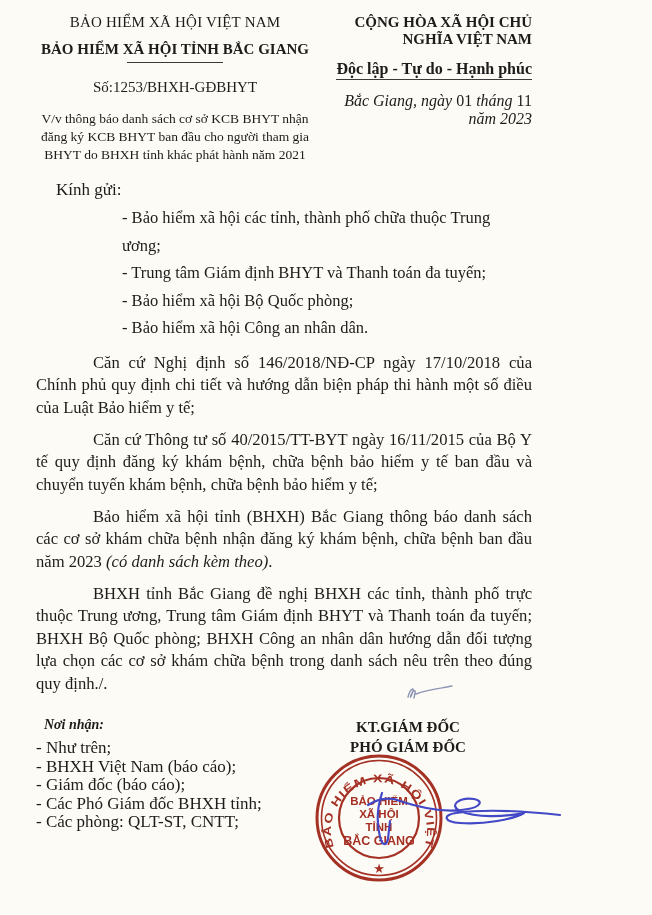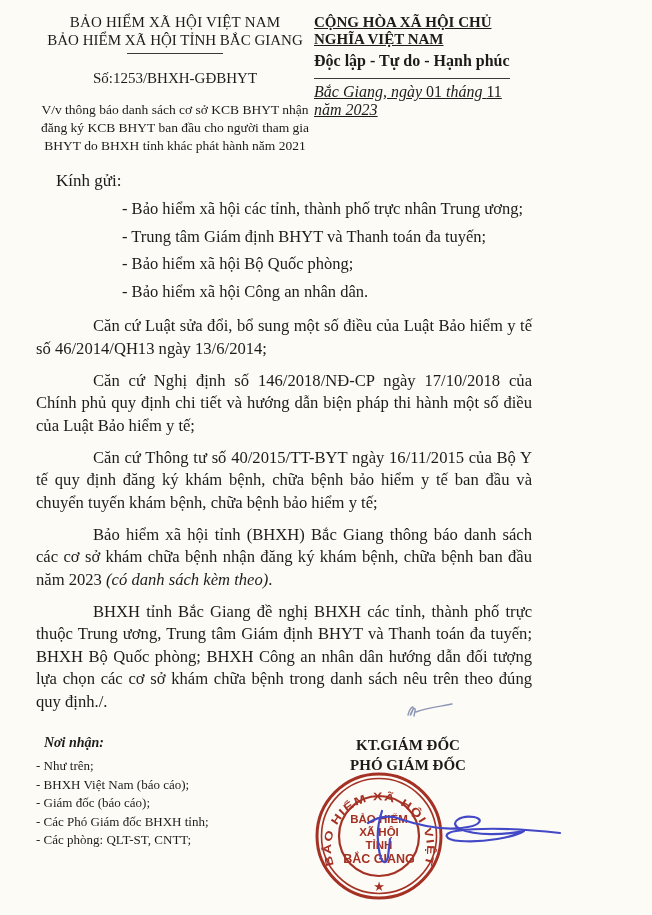--- a/index.html
+++ b/index.html
@@ -8,29 +8,29 @@
     background:#fcfbf6;
     font-family:"Liberation Serif", serif;
     color:#1e1c1a;
     overflow:hidden;
   }
   .page { position:relative; width:568px; height:915px; box-sizing:border-box; padding:14px 36px 0 36px; }
 
   
   .header { display:flex; justify-content:space-between; }
   .h-left  { width:292px; text-align:center; }
-  .h-right { width:300px; text-align:left;text-decoration:underline; }
+  .h-right { width:300px; text-align:right; }
   .org-parent { font-size:15px; letter-spacing:.2px; }
-  .org { font-size:15px; font-weight:normal; margin-top:1px; }
+  .org { font-size:15px; font-weight:bold; margin-top:10px; }
   .rule-left { width:96px; border-top:1.6px solid #3a3a3a; margin:4px auto 0 auto; }
   .doc-number { font-size:15px; margin-top:16px; }
   .subject { font-size:13.5px; line-height:18px; margin:14px auto 0 auto; width:278px; }
   .motto1 { font-size:15px; font-weight:bold; }
-  .motto2 { font-size:16px; font-weight:bold; margin-top:4px; display:inline-block; padding-bottom:8px; border-bottom:1.6px solid #3a3a3a; }
-  .dateline { font-size:16px; font-style:italic; margin-top:4px; }
+  .motto2 { font-size:16px; font-weight:bold; margin-top:12px; display:inline-block; padding-bottom:1px; border-bottom:1.6px solid #3a3a3a; }
+  .dateline { font-size:16px; font-style:italic; margin-top:12px; }
   .dateline .num { font-style:normal; }
 
   
   .content { margin-top:16px; }
   .kinh-gui { font-size:17px; margin:8px 0 2px 20px; }
   .recipients { margin:4px 0 10px 86px; }
   .recipients div { font-size:16.5px; line-height:27.5px; }
 
   .para {
     font-size:16.6px; line-height:22.5px;
@@ -39,21 +39,21 @@
   }
   .para .it { font-style:italic; }
   .last-para { position:relative; }
   .hand-mark { position:absolute; right:78px; bottom:-14px; }
 
   
   .footer { display:flex; justify-content:space-between; margin-top:22px; }
   .f-left { width:300px; }
   .noi-nhan { font-size:14px; font-weight:bold; font-style:italic; margin-left:8px; }
   .nn-list { margin-top:6px; }
-  .nn-list div { font-size:13px; line-height:18.5px; }
+  .nn-list div { font-size:17px; line-height:18.5px; }
 
   .f-right { width:300px; text-align:center; position:relative; }
   .sig-title1, .sig-title2 { font-size:15px; font-weight:bold; line-height:20px; }
   .stamp-wrap { position:relative; height:118px; margin-top:2px; }
   .stamp { position:absolute; left:28px; top:-8px; }
   .signature { position:absolute; left:80px; top:28px; }
 </style>
 </head>
 <body>
 
@@ -76,27 +76,26 @@
         <span>tháng</span>
         <span class="num">11</span>
         <span>năm 2023</span>
       </div>
     </div>
   </div>
 
   <div class="content">
     <div class="kinh-gui">Kính gửi:</div>
     <div class="recipients">
-      <div>- Bảo hiểm xã hội các tỉnh, thành phố trực nhân Trung ương;</div>
+      <div>- Bảo hiểm xã hội các tỉnh, thành phố chữa thuộc Trung ương;</div>
       <div>- Trung tâm Giám định BHYT và Thanh toán đa tuyến;</div>
       <div>- Bảo hiểm xã hội Bộ Quốc phòng;</div>
       <div>- Bảo hiểm xã hội Công an nhân dân.</div>
     </div>
 
-    <p class="para">Căn cứ Luật sửa đổi, bổ sung một số điều của Luật Bảo hiểm y tế số 46/2014/QH13 ngày 13/6/2014;</p>
     <p class="para">Căn cứ Nghị định số 146/2018/NĐ-CP ngày 17/10/2018 của Chính phủ quy định chi tiết và hướng dẫn biện pháp thi hành một số điều của Luật Bảo hiểm y tế;</p>
     <p class="para">Căn cứ Thông tư số 40/2015/TT-BYT ngày 16/11/2015 của Bộ Y tế quy định đăng ký khám bệnh, chữa bệnh bảo hiểm y tế ban đầu và chuyển tuyến khám bệnh, chữa bệnh bảo hiểm y tế;</p>
 
     <p class="para"><span>Bảo hiểm xã hội tỉnh (BHXH) Bắc Giang thông báo danh sách các cơ sở khám chữa bệnh nhận đăng ký khám bệnh, chữa bệnh ban đầu năm 2023 </span><span class="it">(có danh sách kèm theo)</span><span>.</span></p>
 
     <p class="para last-para"><span>BHXH tỉnh Bắc Giang đề nghị BHXH các tỉnh, thành phố trực thuộc Trung ương, Trung tâm Giám định BHYT và Thanh toán đa tuyến; BHXH Bộ Quốc phòng; BHXH Công an nhân dân hướng dẫn đối tượng lựa chọn các cơ sở khám chữa bệnh trong danh sách nêu trên theo đúng quy định./.</span>
       <span class="hand-mark">
         <svg width="54" height="22" viewBox="0 0 54 22">
           <path d="M8,16 C10,8 14,6 13,10 C12,14 9,19 11,14 C13,9 16,8 15,12 L14,17 M16,13 C28,8 44,7 52,5" fill="none" stroke="#8E96B5" stroke-width="1.4" stroke-linecap="round"></path>
         </svg>

